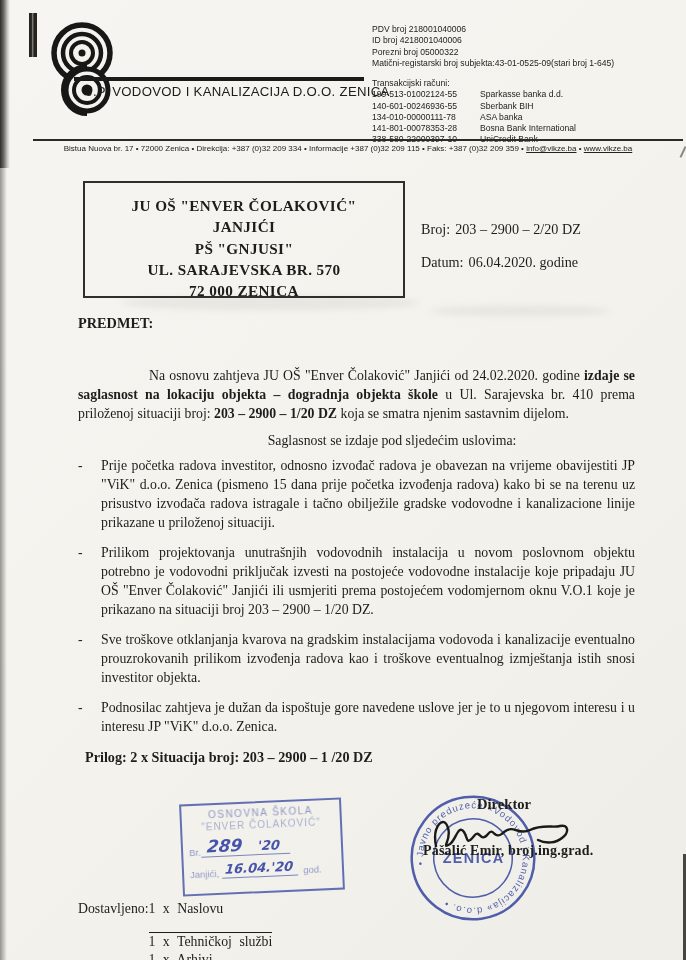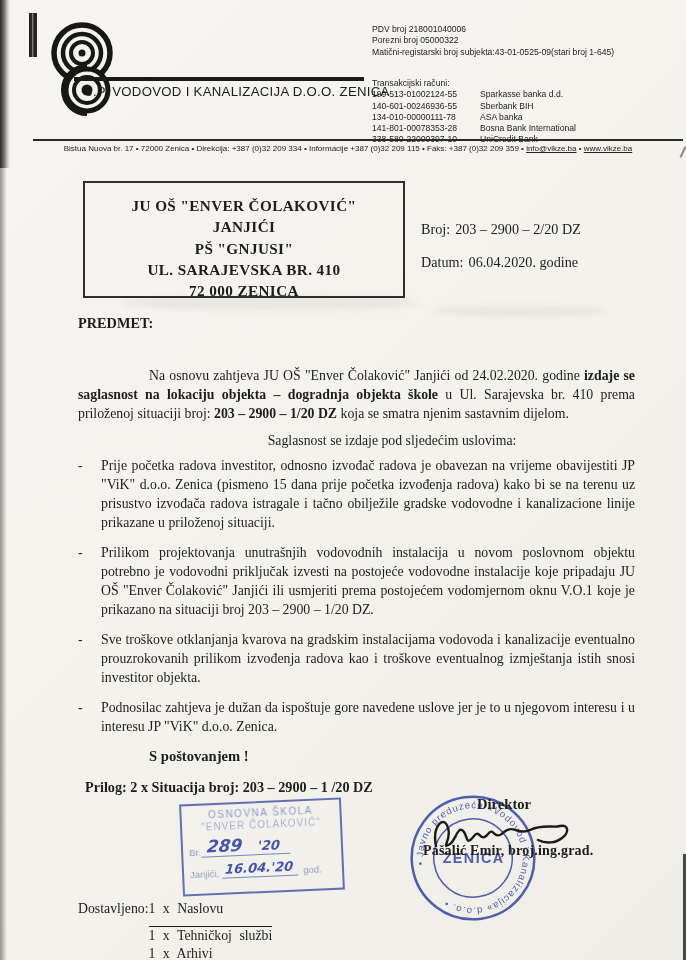--- a/index.html
+++ b/index.html
@@ -70,21 +70,21 @@
   
   .round-stamp{left:406px;top:791px;width:134px;height:134px;transform:rotate(-8deg);z-index:3;}
   .sig{left:430px;top:806px;width:140px;height:52px;z-index:4;}
   .dir-title{left:477px;top:796px;font-weight:bold;font-size:14.6px;z-index:5;}
   .dir-name{left:423px;top:843px;font-weight:bold;font-size:14px;letter-spacing:.2px;white-space:nowrap;z-index:5;}
 
   
   .distribution{left:78px;top:900px;display:flex;font-size:13.8px;line-height:17.4px;}
   .distribution .lbl{margin-right:0;}
   .dist-items{word-spacing:4px;}
-  .dist-items .first{border-bottom:1.3px solid #1c1c1a;padding-right:10px;padding-bottom:9px;}
+  .dist-items .first{border-bottom:1.3px solid #1c1c1a;padding-right:10px;padding-bottom:15px;}
 </style>
 </head>
 <body>
 
 <div class="page">
 
   <div class="abs edge-left"></div>
   <div class="abs edge-left-dark"></div>
   <div class="abs binder-mark"></div>
   <div class="abs edge-right"></div>
@@ -100,20 +100,21 @@
     <path d="M45,49 a21,21 0 0 0 0,42" fill="none" stroke="#171715" stroke-width="10"></path>
     <circle cx="45" cy="70" r="21" fill="#f4f3ee" stroke="#171715" stroke-width="5"></circle>
     <circle cx="45" cy="70" r="13" fill="#f4f3ee" stroke="#171715" stroke-width="4"></circle>
     <circle cx="45" cy="70" r="5.5" fill="#171715"></circle>
   </svg>
   <div class="abs brand-rule"></div>
   <div class="abs company-name sans">J.P. VODOVOD I KANALIZACIJA D.O.O. ZENICA</div>
 
   <div class="abs reg-block sans">
     <div>PDV broj 218001040006</div>
+    <div>ID broj 4218001040006</div>
     <div>Porezni broj 05000322</div>
     <div>Matični-registarski broj subjekta:43-01-0525-09(stari broj 1-645)</div>
   </div>
 
   <div class="abs acc-block sans">
     <div>Transakcijski računi:</div>
     <div class="acc-row"><span class="num">199-513-01002124-55</span><span>Sparkasse banka d.d.</span></div>
     <div class="acc-row"><span class="num">140-601-00246936-55</span><span>Sberbank BIH</span></div>
     <div class="acc-row"><span class="num">134-010-00000111-78</span><span>ASA banka</span></div>
     <div class="acc-row"><span class="num">141-801-00078353-28</span><span>Bosna Bank International</span></div>
@@ -125,21 +126,21 @@
     <span>Bistua Nuova br. 17 • 72000 Zenica • Direkcija: +387 (0)32 209 334 • Informacije +387 (0)32 209 115 • Faks: +387 (0)32 209 359 •</span>
     <span class="u">info@vikze.ba</span>
     <span>•</span>
     <span class="u">www.vikze.ba</span>
   </div>
 
   <div class="abs recipient-box">
     <div>JU OŠ "ENVER ČOLAKOVIĆ"</div>
     <div>JANJIĆI</div>
     <div>PŠ "GNJUSI"</div>
-    <div>UL. SARAJEVSKA BR. 410</div>
+    <div>UL. SARAJEVSKA BR. 570</div>
     <div>72 000 ZENICA</div>
   </div>
 
   <div class="abs ref-broj">
     <span>Broj:</span><span>203 – 2900 – 2/20 DZ</span>
   </div>
   <div class="abs ref-datum">
     <span>Datum:</span><span>06.04.2020. godine</span>
   </div>
 
@@ -164,21 +165,20 @@
       <div class="cond">
         <span class="dash">-</span>
         <span class="ctext">Sve troškove otklanjanja kvarova na gradskim instalacijama vodovoda i kanalizacije eventualno prouzrokovanih prilikom izvođenja radova kao i troškove eventualnog izmještanja istih snosi investitor objekta.</span>
       </div>
       <div class="cond">
         <span class="dash">-</span>
         <span class="ctext">Podnosilac zahtjeva je dužan da ispoštuje gore navedene uslove jer je to u njegovom interesu i u interesu JP "ViK" d.o.o. Zenica.</span>
       </div>
     </div>
 
-    <p class="closing">S poštovanjem !</p>
     <p class="attachment">Prilog: 2 x Situacija broj: 203 – 2900 – 1 /20 DZ</p>
   </div>
 
   <div class="abs school-stamp">
     <div class="ss-l1 ss-faint">OSNOVNA ŠKOLA</div>
     <div class="ss-l2 ss-faint">"ENVER ČOLAKOVIĆ"</div>
     <div class="ss-row">
       <span class="ss-faint">Br.</span>
       <span class="uline">
         <span class="hand hand-big">289</span>

